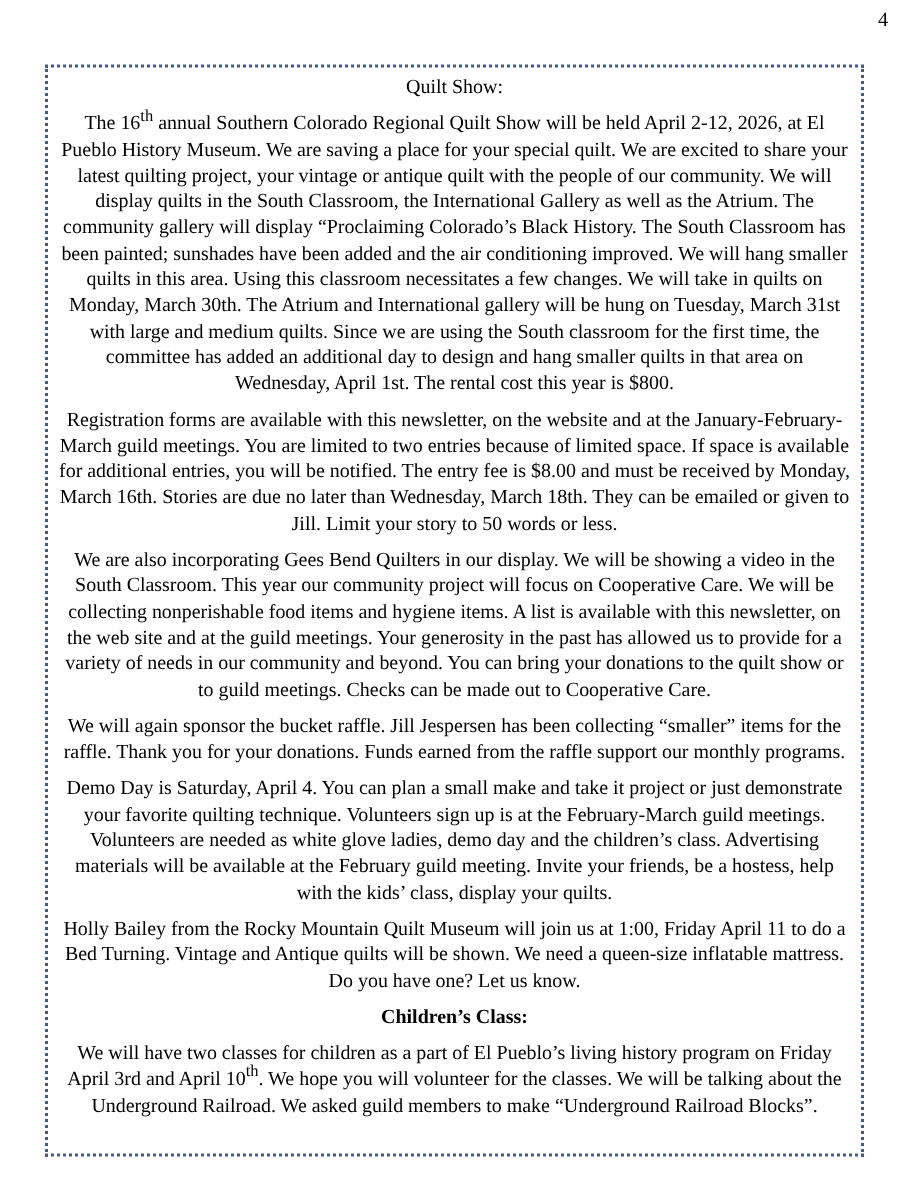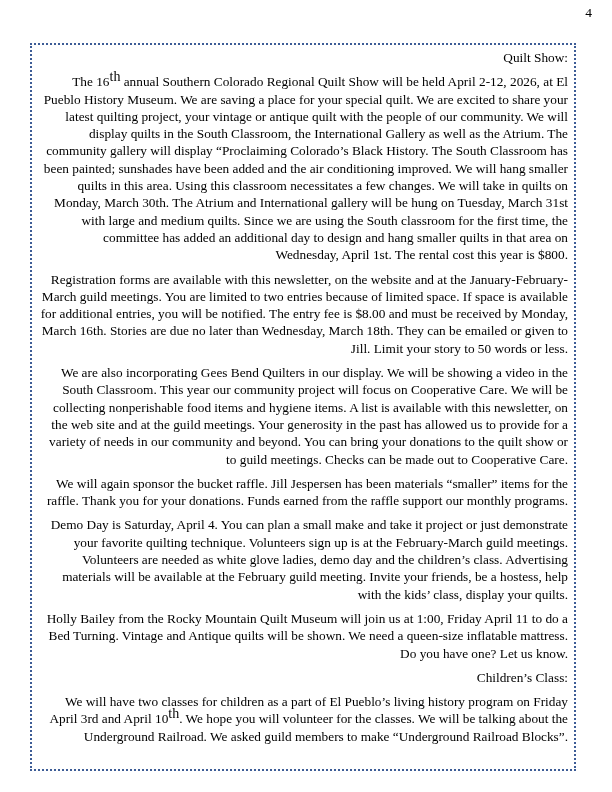--- a/index.html
+++ b/index.html
@@ -40,26 +40,26 @@
     width: 546px;
     height: 728px;
     border: 2px dotted var(--border-color);
     padding: 4px 6px 4px 6px;
     overflow: hidden;
   }
   .content-box p {
     margin: 0 0 7px 0;
     font-size: 13.3px;
     line-height: 17.3px;
-    text-align: right;
+    text-align: center;
   }
   .section-heading { font-weight: normal; }
-  .section-heading.bold { font-weight: normal; }
+  .section-heading.bold { font-weight: bold; }
   sup.ordinal {
-    font-size: 14px;
+    font-size: 11px;
     line-height: 0;
     vertical-align: super;
   }
 </style>
 </head>
 <body>
 
 <div class="page">
 
   <div class="page-number">4</div>
@@ -67,21 +67,21 @@
   <div class="content-box">
 
     <p class="section-heading">Quilt Show:</p>
 
     <p><span>The 16</span><sup class="ordinal">th</sup><span> annual Southern Colorado Regional Quilt Show will be held April 2-12, 2026, at El Pueblo History Museum. We are saving a place for your special quilt. We are excited to share your latest quilting project, your vintage or antique quilt with the people of our community.  We will display quilts in the South Classroom, the International Gallery as well as the Atrium. The community gallery will display “Proclaiming Colorado’s Black History. The South Classroom has been painted; sunshades have been added and the air conditioning improved. We will hang smaller quilts in this area. Using this classroom necessitates a few changes. We will take in quilts on Monday, March 30th. The Atrium and International gallery will be hung on Tuesday, March 31st with large and medium quilts. Since we are using the South classroom for the first time, the committee has added an additional day to design and hang smaller quilts in that area on Wednesday, April 1st. The rental cost this year is $800.</span></p>
 
     <p>Registration forms are available with this newsletter, on the website and at the January-February- March guild meetings. You are limited to two entries because of limited space. If space is available for additional entries, you will be notified. The entry fee is $8.00 and must be received by Monday, March 16th. Stories are due no later than Wednesday, March 18th. They can be emailed or given to Jill. Limit your story to 50 words or less.</p>
 
     <p>We are also incorporating Gees Bend Quilters in our display. We will be showing a video in the South Classroom.  This year our community project will focus on Cooperative Care. We will be collecting nonperishable food items and hygiene items. A list is available with this newsletter, on the web site and at the guild meetings. Your generosity in the past has allowed us to provide for a variety of needs in our community and beyond. You can bring your donations to the quilt show or to guild meetings. Checks can be made out to Cooperative Care.</p>
 
-    <p>We will again sponsor the bucket raffle. Jill Jespersen has been materials “smaller” items for the raffle.  Thank you for your donations. Funds earned from the raffle support our monthly programs.</p>
+    <p>We will again sponsor the bucket raffle. Jill Jespersen has been collecting “smaller” items for the raffle.  Thank you for your donations. Funds earned from the raffle support our monthly programs.</p>
 
     <p>Demo Day is Saturday, April 4. You can plan a small make and take it project or just demonstrate your favorite quilting technique.  Volunteers sign up is at the February-March guild meetings. Volunteers are needed as white glove ladies, demo day and the children’s class. Advertising materials will be available at the February guild meeting.  Invite your friends, be a hostess, help with the kids’ class, display your quilts.</p>
 
     <p>Holly Bailey from the Rocky Mountain Quilt Museum will join us at 1:00, Friday April 11 to do a Bed Turning. Vintage and Antique quilts will be shown. We need a queen-size inflatable mattress. Do you have one? Let us know.</p>
 
     <p class="section-heading bold">Children’s Class:</p>
 
     <p><span>We will have two classes for children as a part of El Pueblo’s living history program on Friday April 3rd and April 10</span><sup class="ordinal">th</sup><span>. We hope you will volunteer for the classes. We will be talking about the Underground Railroad. We asked guild members to make “Underground Railroad Blocks”.</span></p>
 
   </div>

